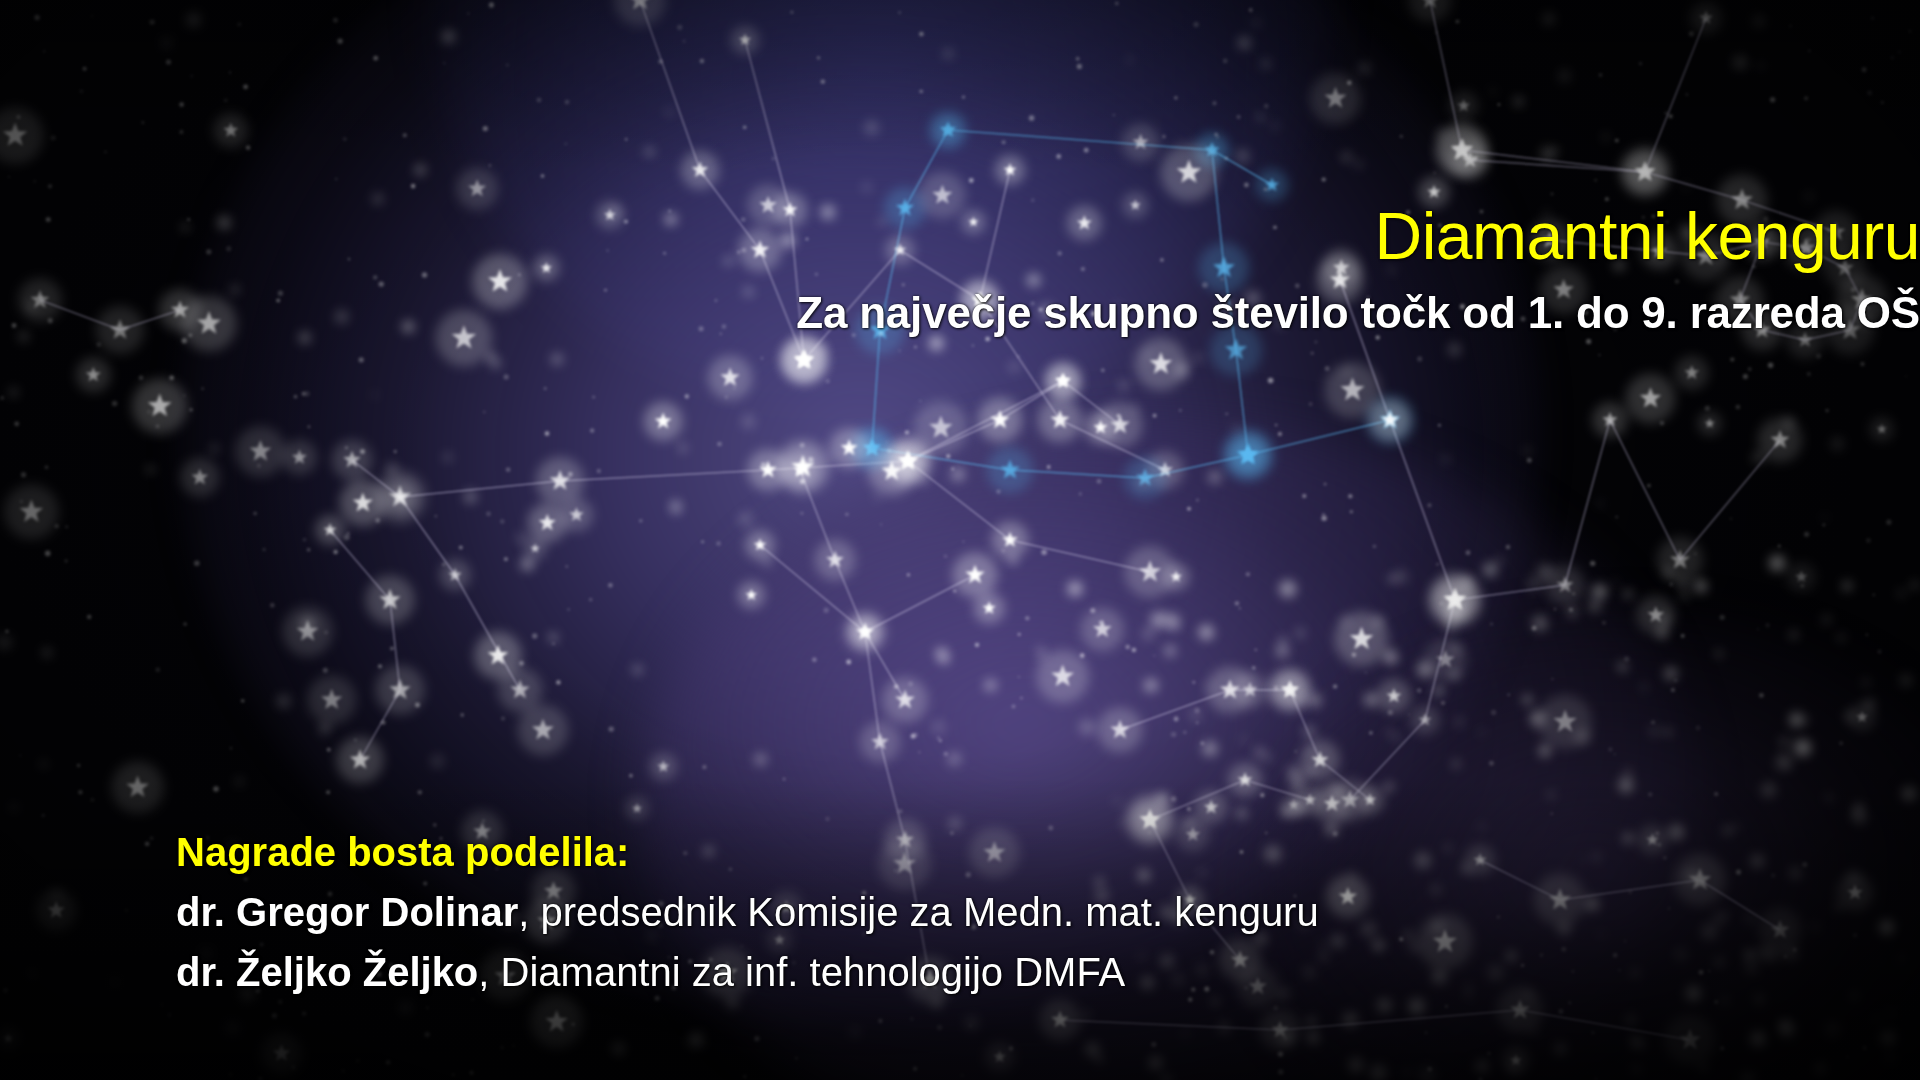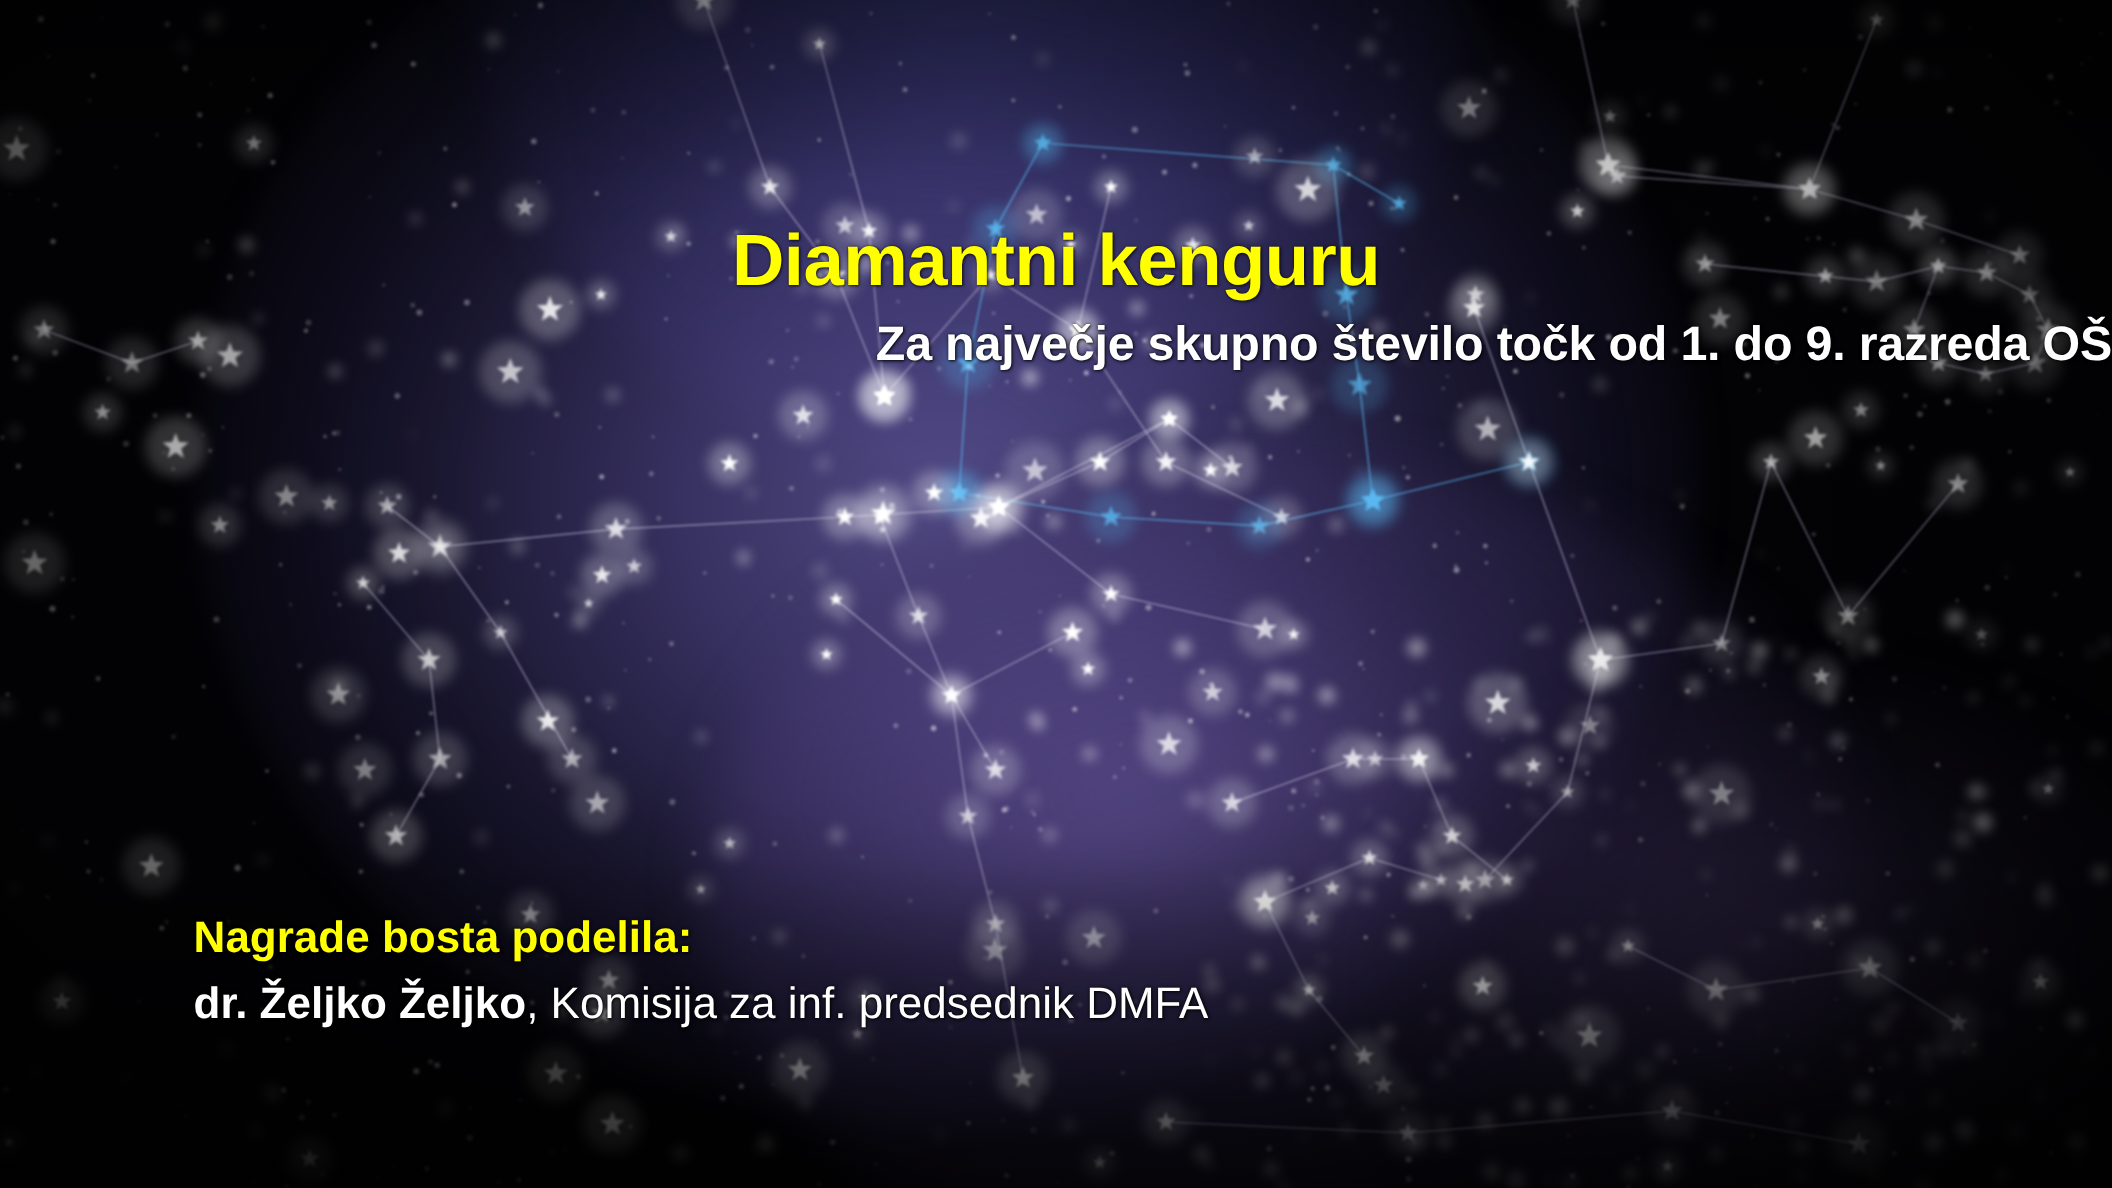--- a/index.html
+++ b/index.html
@@ -83,23 +83,23 @@
   #starfield, #constellations {
     position: absolute; inset: 0;
     width: 1920px; height: 1080px;
   }
 
   
   .title {
     position: absolute;
     left: 0; right: 0;
     top: 198px;
-    text-align: center;
+    text-align: right;
     font-size: 66px;
-    font-weight: bold;
+    font-weight: normal;
     color: #FFFF00;
     letter-spacing: -0.5px;
     text-shadow:
       0 0 2px rgba(0,0,0,0.55),
       1px 1px 3px rgba(0,0,0,0.75);
     white-space: nowrap;
   }
   .subtitle {
     position: absolute;
     left: 0; right: 0;
@@ -1564,17 +1564,20 @@
     </svg>
 
   <div class="vignette"></div>
 
   <div class="title">Diamantni kenguru</div>
   <div class="subtitle">Za največje skupno število točk od 1. do 9. razreda OŠ</div>
 
   <div class="credits">
     <div class="credits-line credits-heading">Nagrade bosta podelila:</div>
     <div class="credits-line credits-person">
-      <span>dr. Željko Željko</span><span class="role">, Komisija za inf. predsednik DMFA</span>
+      <span>dr. Gregor Dolinar</span><span class="role">, predsednik Komisije za Medn. mat. kenguru</span>
+    </div>
+    <div class="credits-line credits-person">
+      <span>dr. Željko Željko</span><span class="role">, Diamantni za inf. tehnologijo DMFA</span>
     </div>
   </div>
 
 </div>
 
 </body></html>

